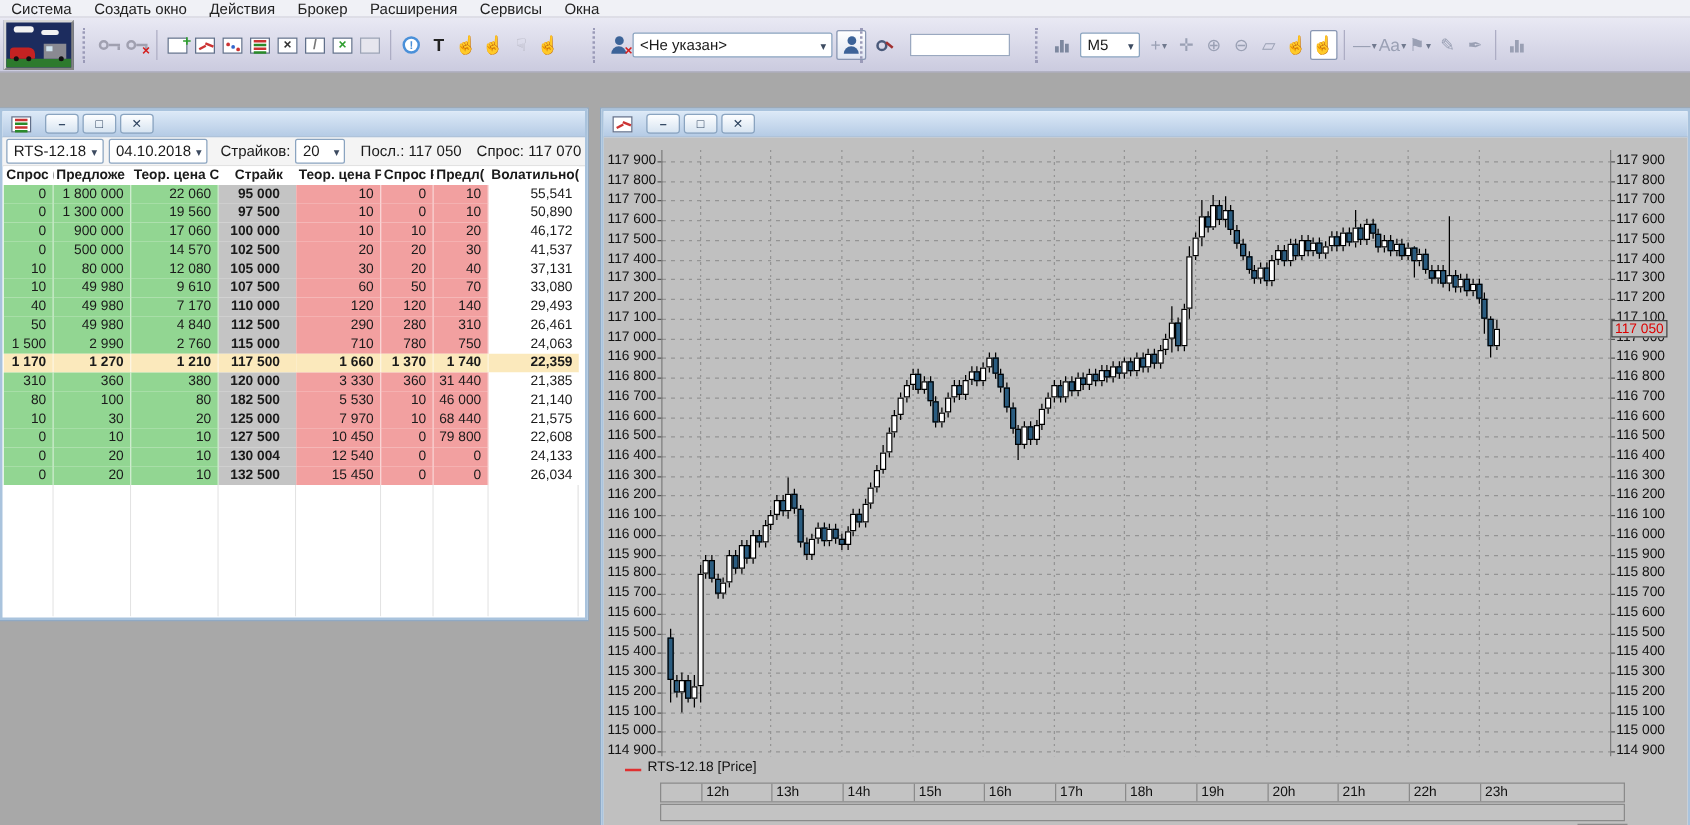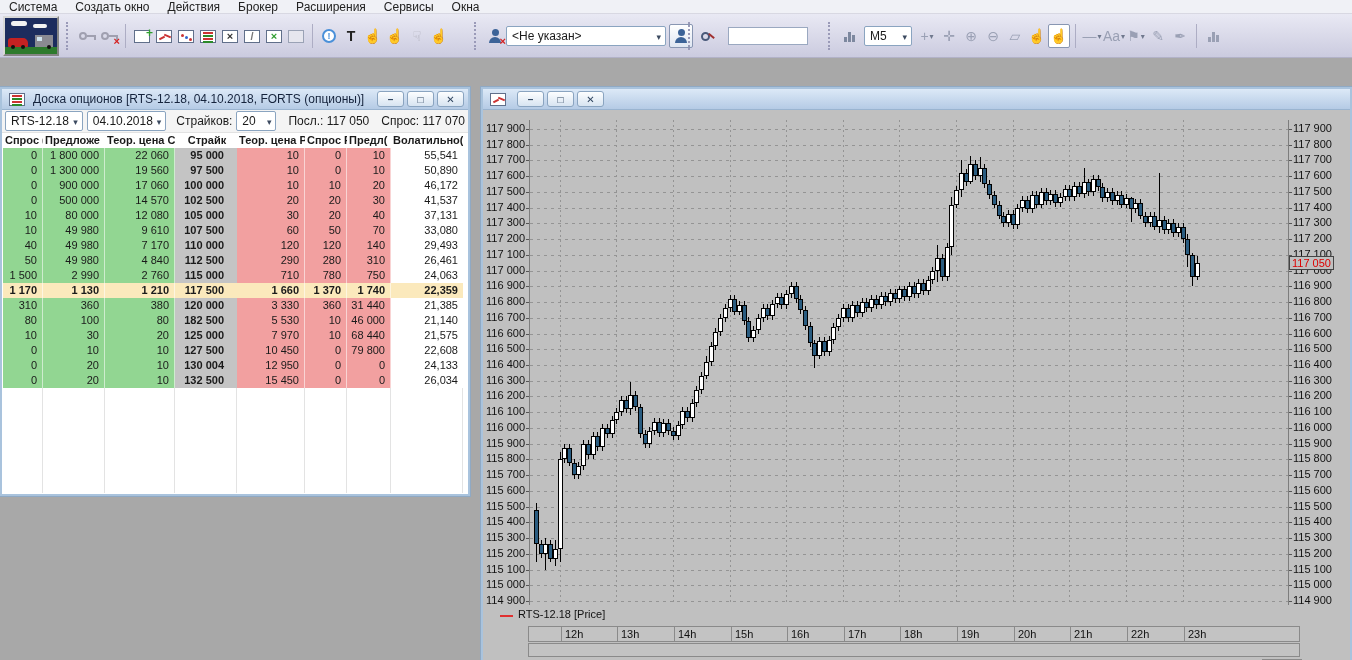--- a/index.html
+++ b/index.html
@@ -333,21 +333,20 @@
       <span>
           <span class="tb-icon">
             <span class="ic-box">
               <span class="ic-bar" style="top: 1px; width: 10px; background: rgb(204, 51, 51);"></span>
               <span class="ic-bar" style="top: 4px; width: 10px; background: rgb(42, 138, 42);"></span>
               <span class="ic-bar" style="top: 7px; width: 10px; background: rgb(204, 51, 51);"></span>
               <span class="ic-bar" style="top: 10px; width: 10px; background: rgb(42, 138, 42);"></span>
             </span>
           </span>
         </span>
-      <span class="title-text">Доска опционов [RTS-12.18, 04.10.2018, FORTS (опционы)]</span>
       <span class="win-btns">
         <span class="win-btn btn-min"></span>
         <span class="win-btn btn-max"></span>
         <span class="win-btn btn-close"></span>
       </span>
     </div>
     <div class="controls-row">
       <div class="combo" style="width:86px">
         <span>RTS-12.18</span>
         <span class="combo-arrow"></span>
@@ -460,21 +459,21 @@
           <span class="td g">2 990</span>
           <span class="td g">2 760</span>
           <span class="td s">115 000</span>
           <span class="td r">710</span>
           <span class="td r">780</span>
           <span class="td r">750</span>
           <span class="td v">24,063</span>
         </div>
         <div class="tr atm">
           <span class="td g">1 170</span>
-          <span class="td g">1 130</span>
+          <span class="td g">1 270</span>
           <span class="td g">1 210</span>
           <span class="td s">117 500</span>
           <span class="td r">1 660</span>
           <span class="td r">1 370</span>
           <span class="td r">1 740</span>
           <span class="td v">22,359</span>
         </div>
         <div class="tr">
           <span class="td g">310</span>
           <span class="td g">360</span>
@@ -513,21 +512,21 @@
           <span class="td r">10 450</span>
           <span class="td r">0</span>
           <span class="td r">79 800</span>
           <span class="td v">22,608</span>
         </div>
         <div class="tr">
           <span class="td g">0</span>
           <span class="td g">20</span>
           <span class="td g">10</span>
           <span class="td s">130 004</span>
-          <span class="td r">12 950</span>
+          <span class="td r">12 540</span>
           <span class="td r">0</span>
           <span class="td r">0</span>
           <span class="td v">24,133</span>
         </div>
         <div class="tr">
           <span class="td g">0</span>
           <span class="td g">20</span>
           <span class="td g">10</span>
           <span class="td s">132 500</span>
           <span class="td r">15 450</span>

